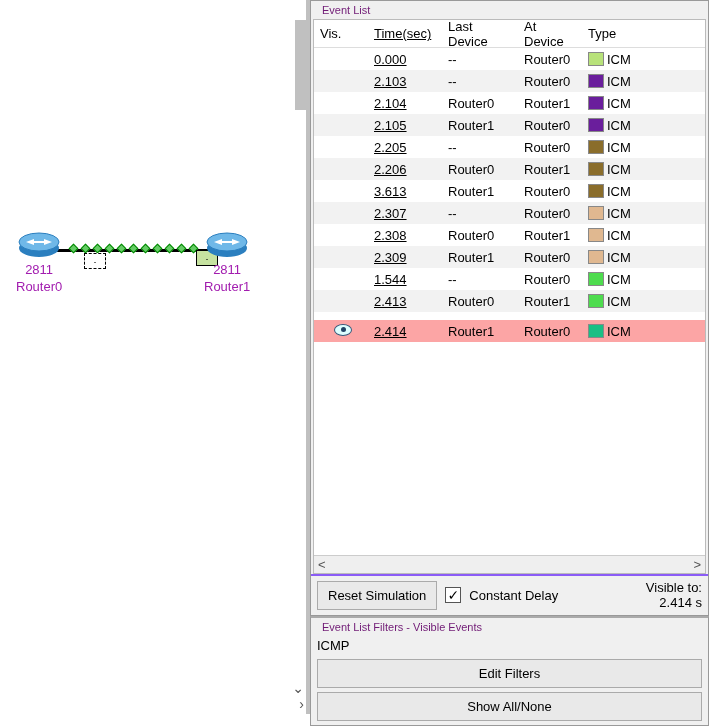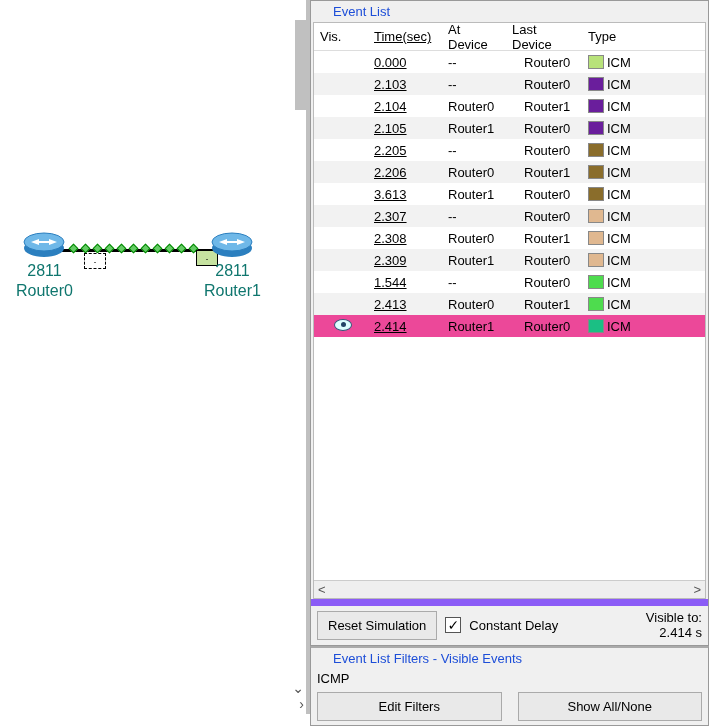--- a/index.html
+++ b/index.html
@@ -2,64 +2,64 @@
 <html><head>
 <meta charset="utf-8">
 <style>
 * { box-sizing: border-box; margin: 0; padding: 0; font-family: Arial, sans-serif; font-size: 13px; }
 body { display: flex; width: 709px; height: 726px; background: #fff; }
 .left-pane { width: 310px; height: 714px; background: #fff; position: relative; border-right: 4px solid #c0c0c0; }
 .scroll-thumb { position: absolute; right: -3px; top: 20px; width: 14px; height: 90px; background: #c0c0c0; }
 .topology { position: absolute; top: 220px; left: 0; width: 300px; height: 90px; }
 .router { position: absolute; text-align: center; }
 .router svg { display: block; margin: 0 auto; }
-.rlabel { font-size: 16px; color: #0f766e; margin-top: 2px; }
+.rlabel { font-size: 13px; color: #a21caf; margin-top: 2px; }
 .link-line { position: absolute; height: 3px; background: #000; }
 .dot { position: absolute; width: 7px; height: 7px; background: #6c6; border: 1px solid #080; transform: rotate(45deg); }
 .envelope { position: absolute; width: 22px; height: 16px; border: 1px dashed #000; background: #fff; }
 .envelope.solid { border-style: solid; background: #c6e2a0; }
 .envelope::after { content: ""; position: absolute; left: 0; right: 0; top: 0; height: 8px; border-bottom: 1px solid #000; border-left: 1px solid transparent; border-right: 1px solid transparent; clip-path: polygon(0 0, 100% 0, 50% 100%); }
 .chev-down { position: absolute; right: 2px; bottom: 18px; font-size: 14px; color: #555; }
 .chev-right { position: absolute; right: 2px; bottom: 2px; font-size: 14px; color: #555; }
 
 .right-pane { flex: 1; display: flex; flex-direction: column; background: #f0f0f0; }
 .panel { border: 1px solid #999; background: #f0f0f0; }
-.panel-title { padding: 3px 22px; font-size: 13px; color: #1d4ed8; }
+.panel-title { padding: 3px 11px; font-size: 11px; color: #701a75; }
 .event-list { flex: 1; display: flex; flex-direction: column; min-height: 0; }
 .table-wrap { background: #fff; border: 1px solid #bbb; margin: 0 2px; flex: 1; display: flex; flex-direction: column; min-height: 0; }
 .thead { display: flex; border-bottom: 1px solid #ddd; height: 28px; align-items: center; }
 .th { padding: 4px 6px; color: #000; font-size: 13px; }
 .c-vis { width: 54px; }
 .c-time { width: 74px; text-decoration: underline; }
 .c-last { width: 76px; }
 .c-at { width: 64px; }
 .c-type { flex: 1; display: flex; align-items: center; gap: 3px; text-align: center; }
 .tbody { flex: 1; overflow: hidden; }
 .row { display: flex; align-items: center; height: 22px; }
 .row:nth-child(even) { background: #f2f2f2; }
-.row.sel { background: #ec4899; }
+.row.sel { background: #fca5a5; margin-top: 8px; }
 .td { padding: 2px 6px; font-size: 13px; color: #000; white-space: nowrap; overflow: hidden; }
 .swatch { width: 16px; height: 14px; border: 1px solid #888; display: inline-block; }
 .eye { width: 18px; height: 12px; border: 1px solid #357; border-radius: 50%; display: inline-block; position: relative; background:#dff; margin-left: 14px;}
 .eye::after { content: ""; position: absolute; width: 5px; height: 5px; background: #246; border-radius: 50%; top: 2px; left: 6px; }
 .hscroll { display: flex; justify-content: space-between; align-items: center; height: 18px; background: #efefef; border-top: 1px solid #ccc; padding: 0 4px; font-size: 14px; color: #555;}
-.sim-bar { display: flex; align-items: center; gap: 8px; padding: 4px 6px; border-top: 7px solid #8b5cf6; }
+.sim-bar { display: flex; align-items: center; gap: 8px; padding: 4px 6px; border-top: 2px solid #8b5cf6; }
 .btn { background: #e9e9e9; border: 1px solid #aaa; padding: 6px 10px; font-size: 13px; cursor: pointer; }
 .chk { width: 16px; height: 16px; border: 1px solid #555; display: inline-flex; align-items: center; justify-content: center; background: #fff; font-size: 14px; }
 .captured { margin-left: auto; text-align: right; font-size: 13px; line-height: 1.2; }
 .play-panel { border-top: 2px solid #aaa; }
 .play-ctrls { display: flex; justify-content: center; gap: 4px; padding: 6px 0 2px; }
 .pbtn { width: 30px; height: 26px; border: 1px solid #999; background: #f5f5f5; display: flex; align-items: center; justify-content: center; font-size: 13px; cursor: pointer; }
 .pbtn.active { border: 1px solid #4a90d9; background: #eaf3fb; }
 .slider { position: relative; height: 16px; margin: 0 6px 4px; }
 .slider-track { position: absolute; left: 0; right: 0; top: 7px; height: 2px; background: #ccc; }
 .slider-thumb { position: absolute; top: 2px; width: 10px; height: 14px; background: #1b7fd6; }
 .filters-panel { border-top: 2px solid #aaa; }
 .filters-body { padding: 2px 6px; font-size: 13px; }
-.filter-btns { display: flex; gap: 16px; padding: 4px 6px; }
+.filter-btns { display: flex; gap: 4px; padding: 4px 6px; flex-direction: column; }
 .filter-btns .btn { flex: 1; text-align: center; }
 </style>
 </head>
 <body>
 
 <div class="left-pane">
   <div class="scroll-thumb"></div>
   <div class="topology">
     <div class="link-line" style="left:50px; top:29px; width:170px;"></div>
     <div class="dot" style="left:70px; top:25px;"></div>
@@ -102,22 +102,22 @@
   <div class="chev-right">›</div>
 </div>
 
 <div class="right-pane">
   <div class="panel event-list">
     <div class="panel-title">Event List</div>
     <div class="table-wrap">
       <div class="thead">
         <div class="th c-vis">Vis.</div>
         <div class="th c-time">Time(sec)</div>
+        <div class="th c-last">Last Device</div>
         <div class="th c-at">At Device</div>
-        <div class="th c-last">Last Device</div>
         <div class="th c-type">Type</div>
       </div>
       <div class="tbody" id="tbody">
           <div class="row">
             <div class="td c-vis"></div>
             <div class="td c-time">0.000</div>
             <div class="td c-last">--</div>
             <div class="td c-at">Router0</div>
             <div class="td c-type">
               <span class="swatch" style="background: rgb(184, 226, 122);"></span>

